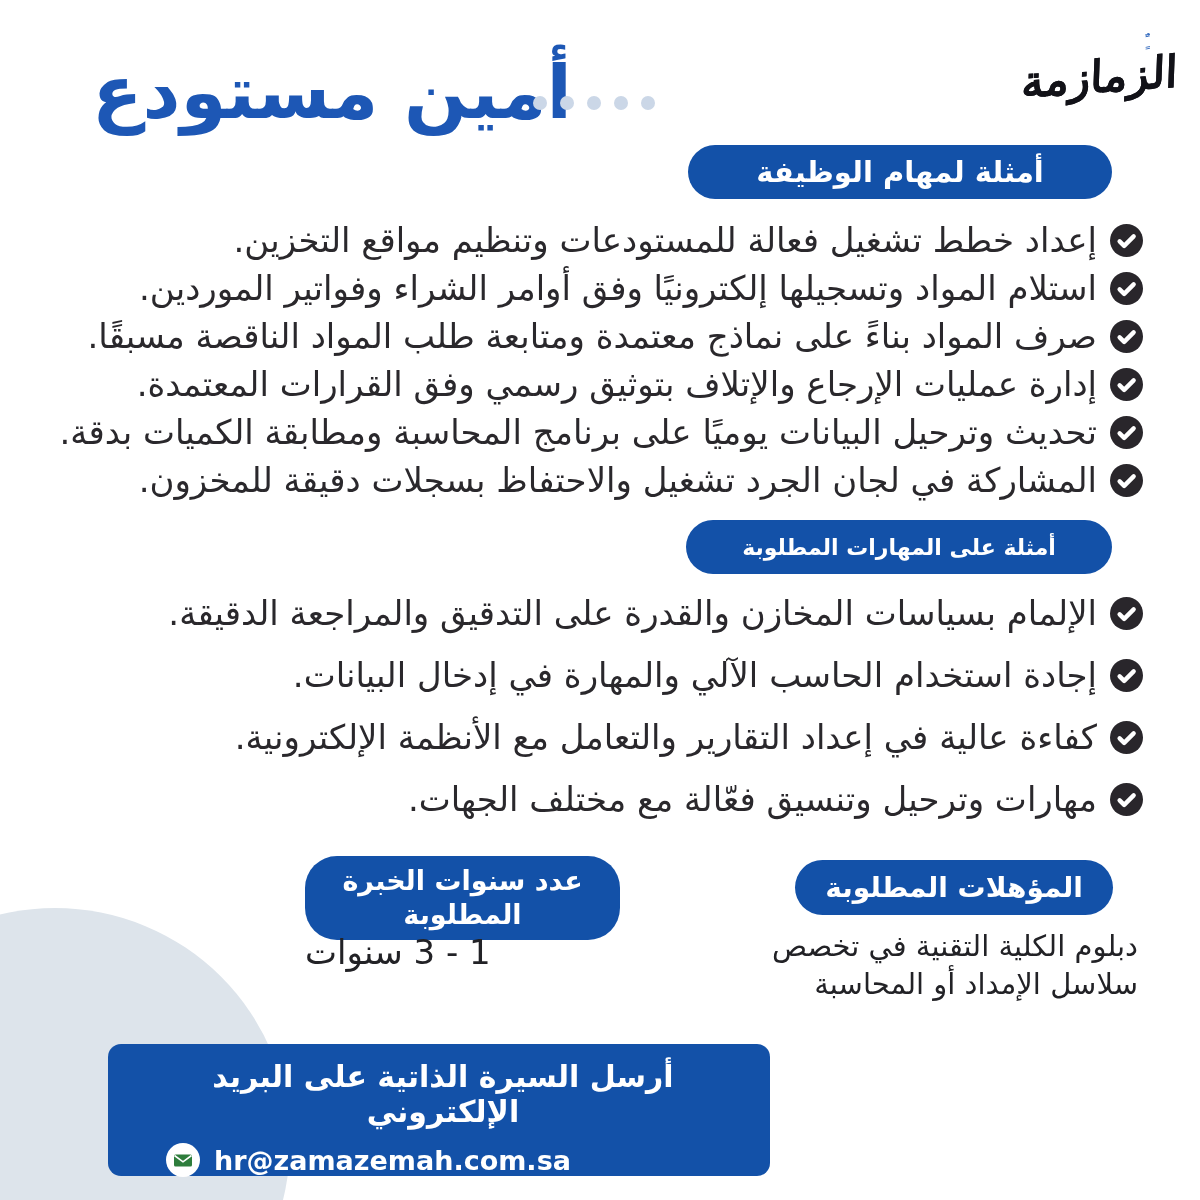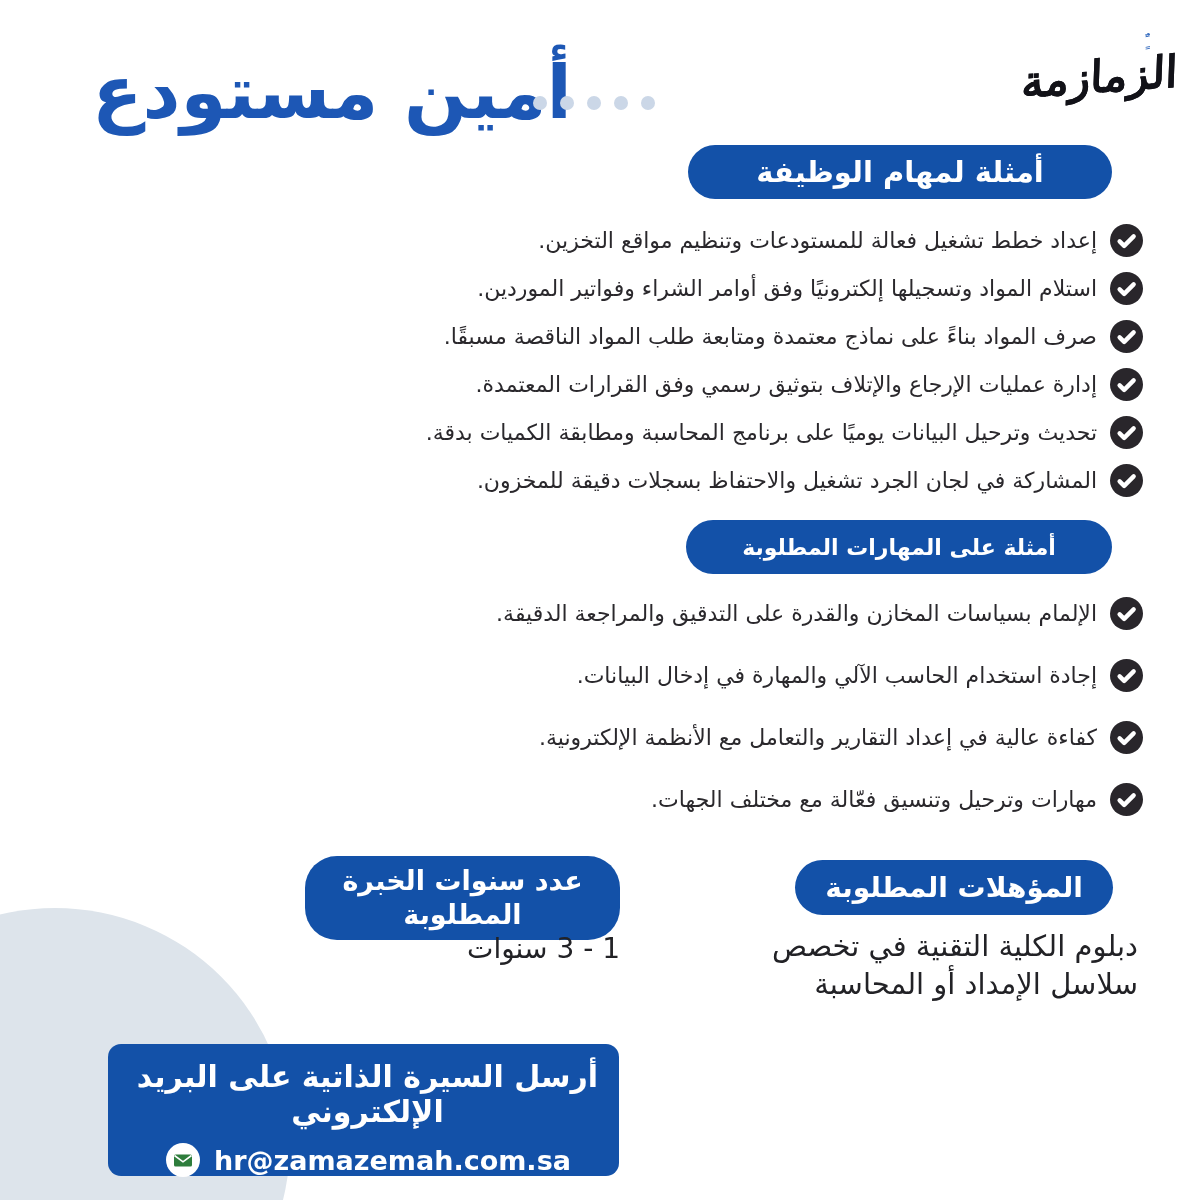--- a/index.html
+++ b/index.html
@@ -49,33 +49,33 @@
     position:absolute; right:57px; width:1095px; list-style:none; z-index:2;
   }
   .list-tasks{ top:216px; }
   .list-skills{ top:582px; }
   .list li{
     display:flex; align-items:center; gap:13px; direction:rtl;
   }
   .list-tasks li{ height:48px; }
   .list-skills li{ height:62px; }
   .check{ flex:0 0 auto; width:33px; height:33px; display:block; }
-  .item-text{ font-size:22px; color:#2a282c; white-space:nowrap; }
+  .item-text{ font-size:34px; color:#2a282c; white-space:nowrap; }
   
   .exp-value{
     position:absolute; left:305px; top:932px; width:315px; z-index:2;
-    text-align:right; font-size:28px; color:#222226; direction:rtl;
+    text-align:left; font-size:34px; color:#222226; direction:rtl;
   }
   .qual-value{
     position:absolute; right:62px; top:928px; width:370px; z-index:2;
     text-align:right; font-size:29px; line-height:1.3; color:#222226; direction:rtl;
   }
   
   .contact-box{
-    position:absolute; left:108px; top:1044px; width:511px; height:132px; z-index:3;
+    position:absolute; left:108px; top:1044px; width:662px; height:132px; z-index:3;
     background:#1351a8; border-radius:13px; padding:15px 20px 0 28px;
   }
   .contact-title{
     text-align:center; color:#ffffff; font-weight:bold; font-size:30px; direction:rtl;
   }
   .email-row{
     direction:ltr; display:flex; align-items:center; gap:14px;
     margin-top:14px; padding-left:30px;
   }
   .email-icon{ width:34px; height:34px; flex:0 0 auto; }

